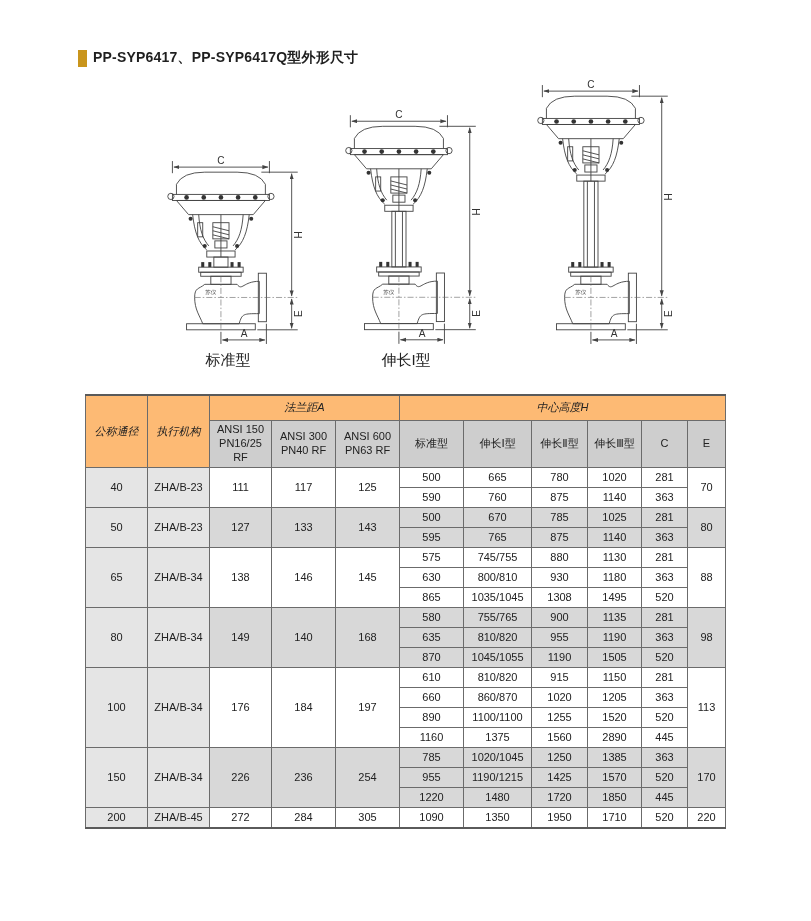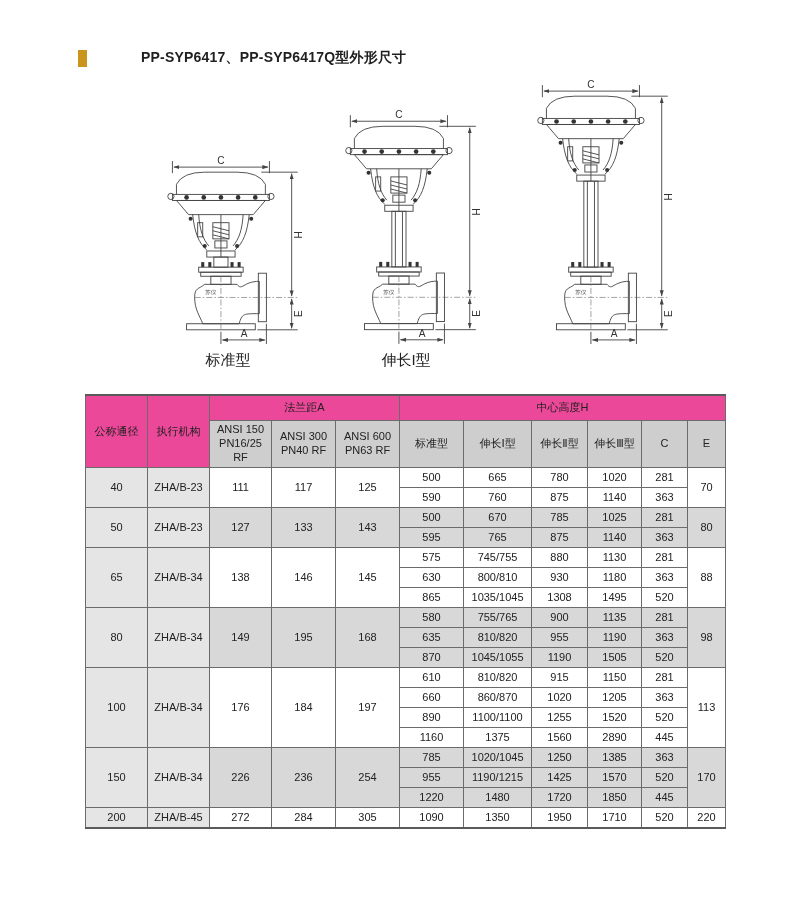--- a/index.html
+++ b/index.html
@@ -4,40 +4,40 @@
 <style>
   html,body{margin:0;padding:0;}
   body{
     width:811px;height:921px;position:relative;background:#ffffff;
     font-family:"Liberation Sans","DejaVu Sans",sans-serif;color:#1f1f1f;
     overflow:hidden;
   }
   
   .title-block{position:absolute;left:78px;top:49px;display:flex;align-items:center;}
   .accent-bar{width:9px;height:17px;margin-right:6px;background:#c9951c;}
-  .page-title{font-size:14px;font-weight:bold;letter-spacing:0.2px;margin-left:48px;}
+  .page-title{font-size:14px;font-weight:bold;letter-spacing:0.2px;}
 
   
   .dwg{position:absolute;text-align:center;}
   .dwg svg{display:block;}
   .dwg .caption{font-size:15px;margin-top:3px;color:#222;}
   #dwg-0{left:142px;top:156px;width:172px;}
   #dwg-1{left:320px;top:110px;width:172px;}
   #dwg-2{left:512px;top:80px;width:172px;}
 
   
   .spec-table-wrap{position:absolute;left:85px;top:394px;width:640px;}
   table.spec{border-collapse:collapse;width:640px;table-layout:fixed;
     font-size:11px;color:#222;}
   table.spec th,table.spec td{
     border:1px solid #6b6b6b;text-align:center;vertical-align:middle;
     padding:0 2px;font-weight:normal;line-height:1.25;
   }
   table.spec{border-top:2px solid #5a5a5a;border-bottom:2px solid #5a5a5a;}
-  table.spec thead tr.h1 th{height:24px;background:#ec4899;}
+  table.spec thead tr.h1 th{height:24px;background:#fdba74;font-style:italic;}
   table.spec thead tr.h2 th{height:46px;background:#cecece;}
   table.spec th.cream,table.spec td.cream{background:#e5e5e5;}
   table.spec td{height:19px;}
   td.bgw{background:#ffffff;}
   td.bgg{background:#d8d8d8;}
 </style>
 </head>
 <body>
 
 <div class="title-block">
@@ -346,21 +346,21 @@
           <td class="bgw">865</td>
           <td class="bgw">1035/1045</td>
           <td class="bgw">1308</td>
           <td class="bgw">1495</td>
           <td class="bgw">520</td>
         </tr>
         <tr>
           <td class="cream" rowspan="3">80</td>
           <td class="cream" rowspan="3">ZHA/B-34</td>
           <td class="bgg" rowspan="3">149</td>
-          <td class="bgg" rowspan="3">195</td>
+          <td class="bgg" rowspan="3">140</td>
           <td class="bgg" rowspan="3">168</td>
           <td class="bgg">580</td>
           <td class="bgg">755/765</td>
           <td class="bgg">900</td>
           <td class="bgg">1135</td>
           <td class="bgg">281</td>
           <td class="bgg" rowspan="3">98</td>
         </tr>
         <tr>
           <td class="bgg">635</td>

